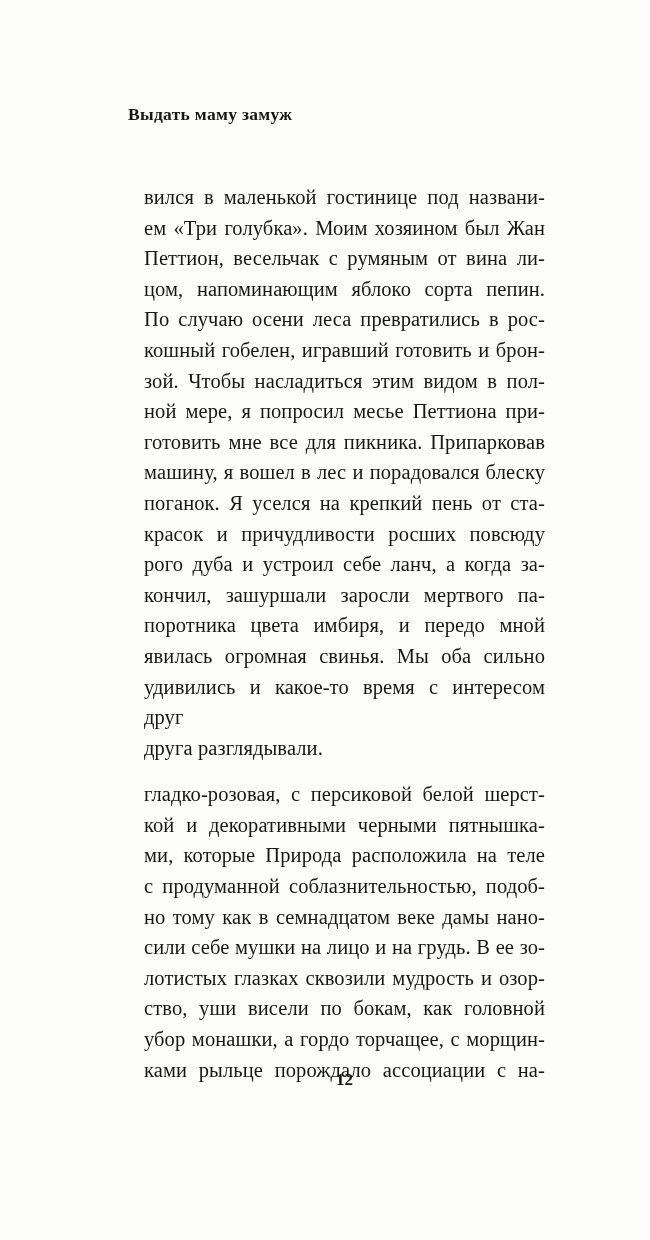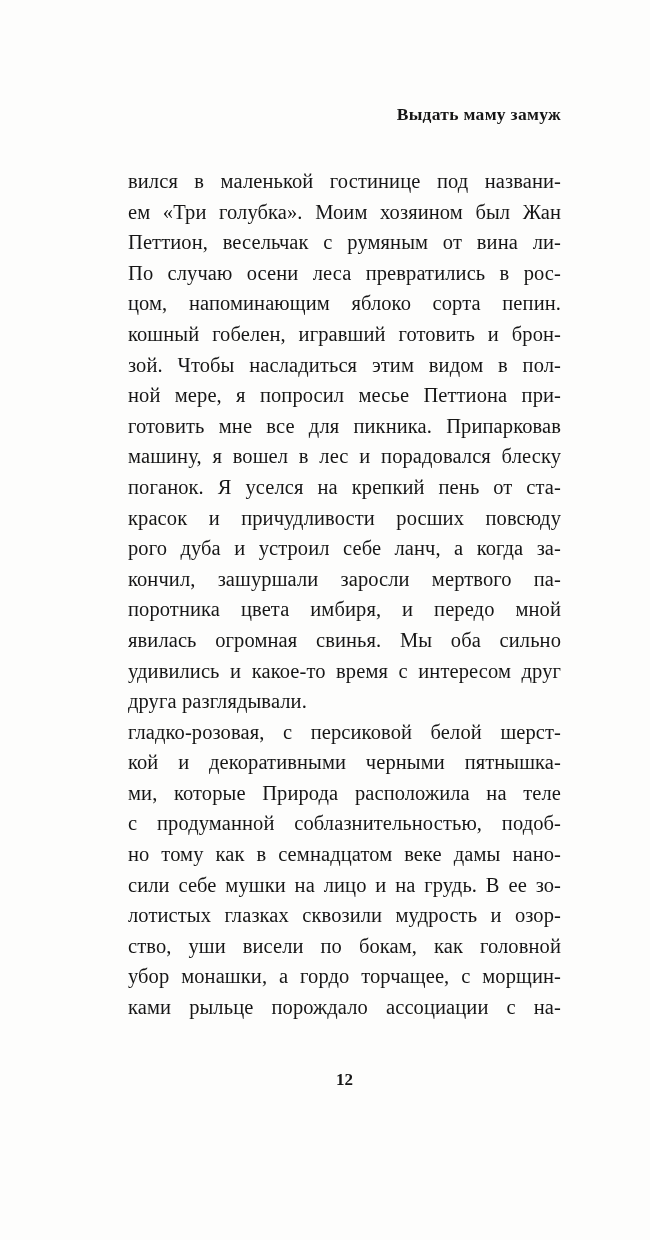--- a/index.html
+++ b/index.html
@@ -18,36 +18,36 @@
     background: var(--bg);
     color: var(--text);
     font-family: "Liberation Serif", "DejaVu Serif", serif;
     overflow: hidden;
   }
   .running-header {
     position: absolute;
     top: 104px;
     left: 128px;
     width: 433px;
-    text-align: right;
+    text-align: left;
     font-size: 17.5px;
     font-weight: bold;
     letter-spacing: 0.3px;
   }
   .text-block {
     position: absolute;
     top: 166px;
     left: 128px;
     width: 433px;
     font-size: 20.5px;
     line-height: 30.6px;
     letter-spacing: 0.1px;
   }
   .paragraph {
-    margin: 0;
+    margin: 16px;
     font-family: Liberation Serif, serif;
   }
   .line {
     text-align: justify;
     text-align-last: justify;
   }
   .line.last-line {
     text-align-last: left;
   }
   .line.indented {
@@ -67,22 +67,22 @@
 <body>
 
 <div class="page">
   <div class="running-header">Выдать маму замуж</div>
 
   <div class="text-block">
       <div class="paragraph">
         <div class="line">вился в маленькой гостинице под названи-</div>
         <div class="line">ем «Три голубка». Моим хозяином был Жан</div>
         <div class="line">Петтион, весельчак с румяным от вина ли-</div>
+        <div class="line">цом, напоминающим яблоко сорта пепин.</div>
         <div class="line">По случаю осени леса превратились в рос-</div>
-        <div class="line">цом, напоминающим яблоко сорта пепин.</div>
         <div class="line">кошный гобелен, игравший готовить и брон-</div>
         <div class="line">зой. Чтобы насладиться этим видом в пол-</div>
         <div class="line">ной мере, я попросил месье Петтиона при-</div>
         <div class="line">готовить мне все для пикника. Припарковав</div>
         <div class="line">машину, я вошел в лес и порадовался блеску</div>
         <div class="line">поганок. Я уселся на крепкий пень от ста-</div>
         <div class="line">красок и причудливости росших повсюду</div>
         <div class="line">рого дуба и устроил себе ланч, а когда за-</div>
         <div class="line">кончил, зашуршали заросли мертвого па-</div>
         <div class="line">поротника цвета имбиря, и передо мной</div>

